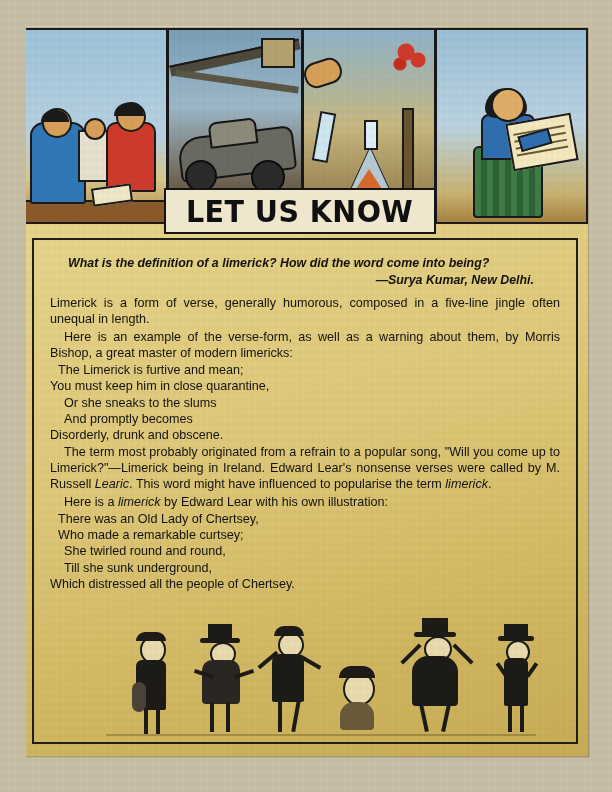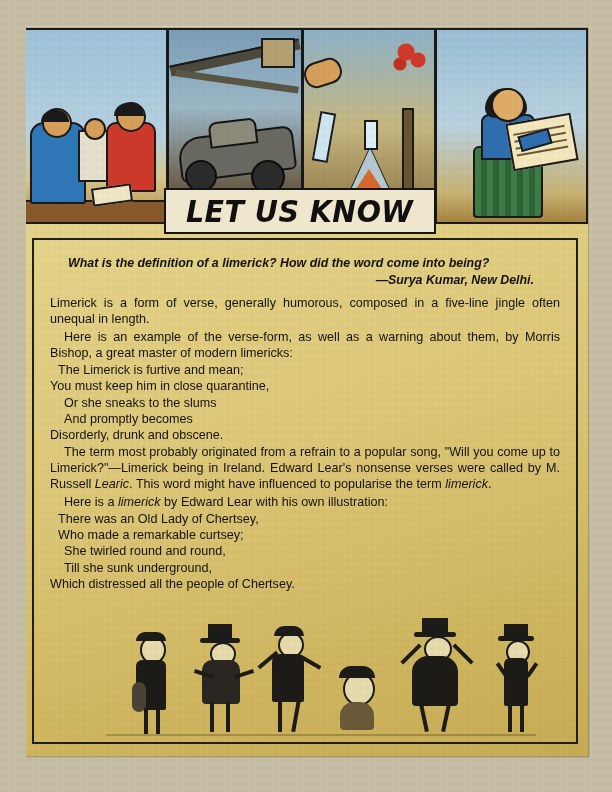--- a/index.html
+++ b/index.html
@@ -135,21 +135,20 @@
     position: absolute;
     left: 142px; top: 160px;
     width: 272px; height: 46px;
     background: #efe7cd;
     border: 2px solid #141414;
     box-sizing: border-box;
     display: flex;
     align-items: center;
     justify-content: center;
     z-index: 6;
-    font-style: italic;
   }
   #title-text {
     font-family: "DejaVu Sans", sans-serif;
     font-weight: bold;
     font-size: 31px;
     letter-spacing: 0.5px;
     color: #101010;
     transform: scaleX(0.92);
     white-space: nowrap;
   }

